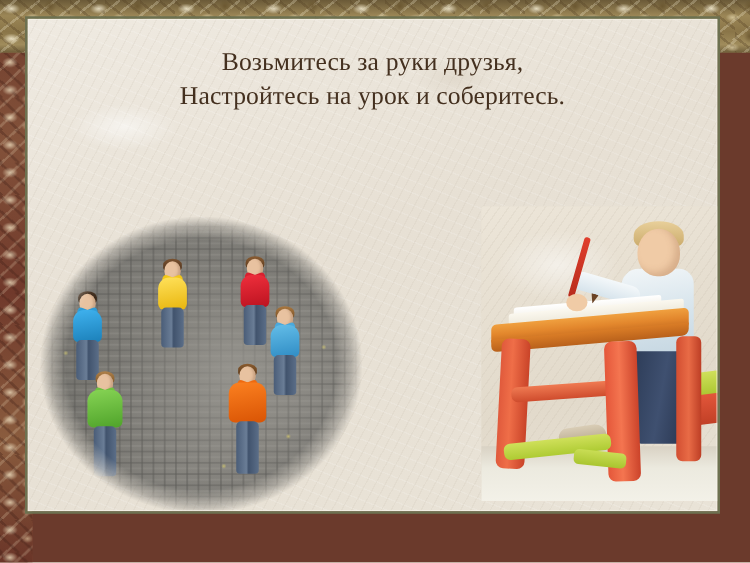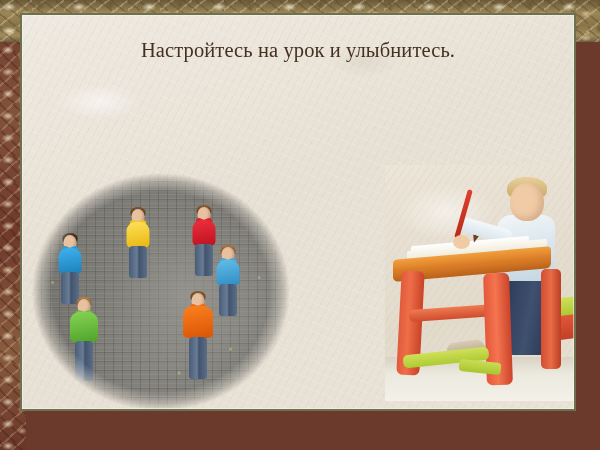--- a/index.html
+++ b/index.html
@@ -217,21 +217,22 @@
 
   <div class="frame-band band-top"></div>
   <div class="frame-band band-left"></div>
   <div class="frame-band band-right"></div>
   <div class="frame-band bottom band-bottom"></div>
   <div class="keyline"></div>
 
   <div class="canvas">
 
     <div class="verse">
-      <span class="ln">Настройтесь на урок и улыбнитесь.</span>
+      <span class="ln">Возьмитесь за руки друзья,</span>
+      <span class="ln">Настройтесь на урок и соберитесь.</span>
     </div>
 
     <div class="photo-circle">
       <div class="cobble"></div>
 
       <div class="kid" style="left:106px;top:36px;">
         <div class="hair" style="background:linear-gradient(180deg,#7a5230,#4e331d);"></div>
         <div class="head"></div>
         <div class="armL" style="background:#f2c718;"></div>
         <div class="armR" style="background:#f2c718;"></div>

